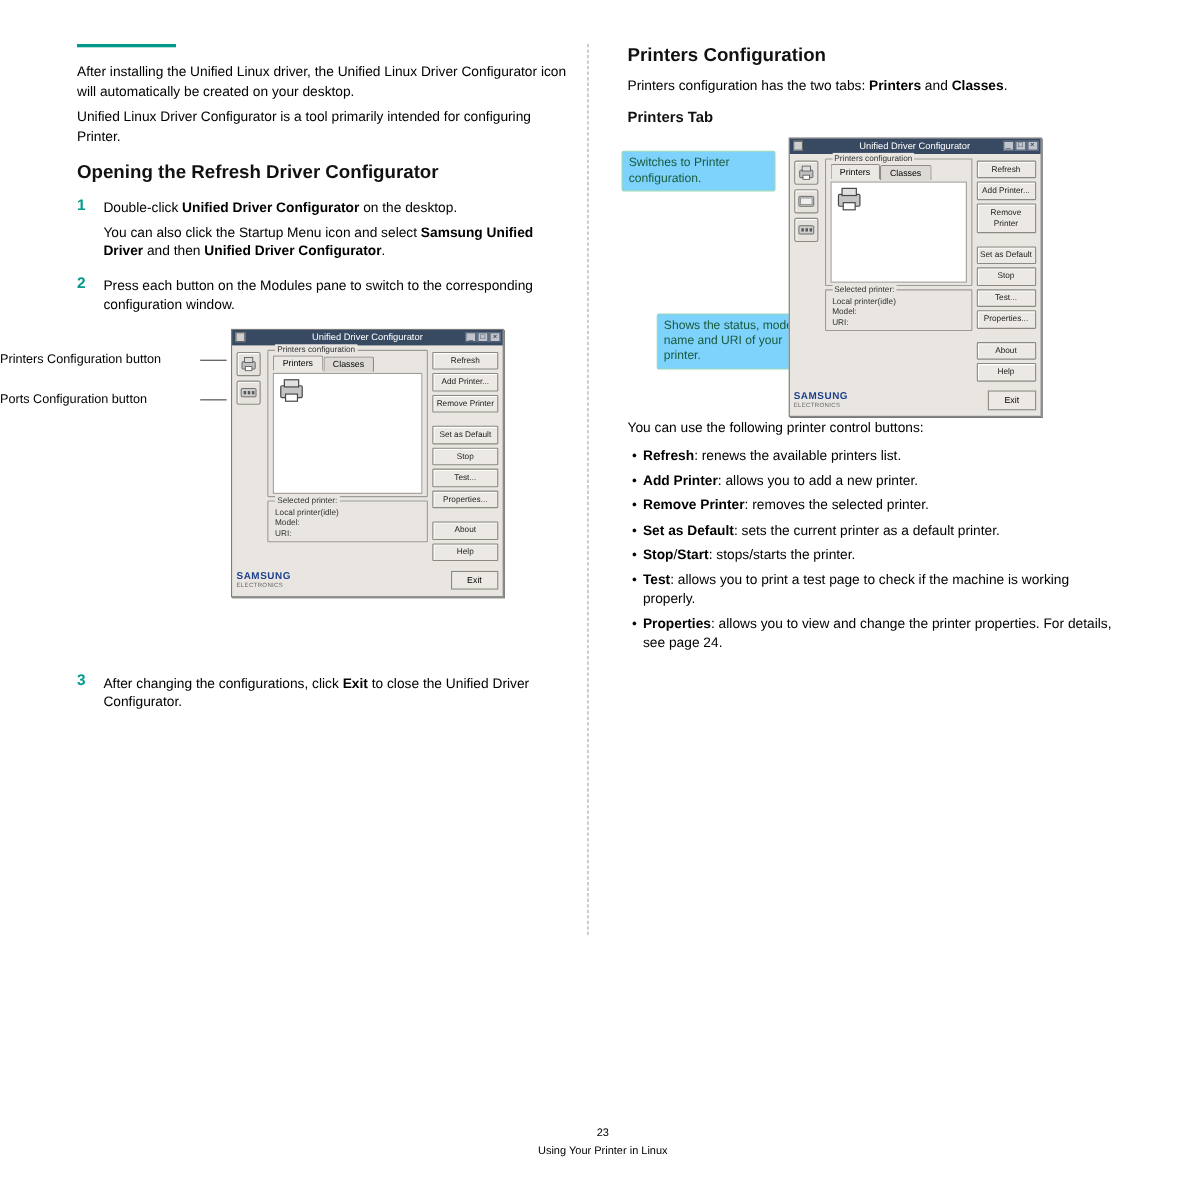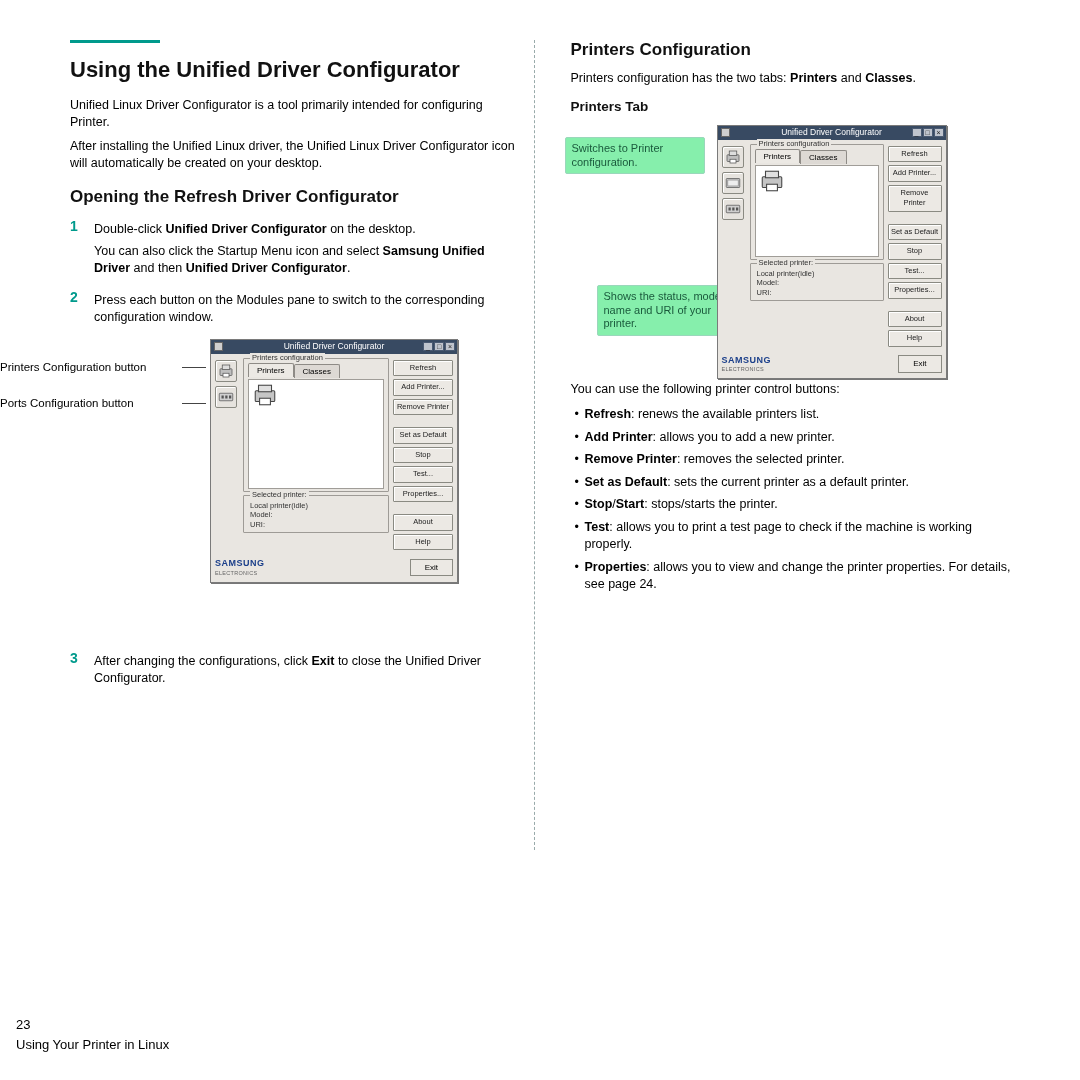--- a/index.html
+++ b/index.html
@@ -98,38 +98,37 @@
   .app .brand{display:flex;gap:2px;color:#1b3f8a;font-size:8px}
   .app .brand .logo{font-weight:700;letter-spacing:.5px;font-size:9px}
   .app .brand .elec{font-size:5.5px;color:#666;letter-spacing:.3px}
   .app .exit{border:1px solid #8a8a82;background:#ece9e4;padding:2px 14px;font-size:8px}
 
   .callout{
     position:absolute;background:#d9f3e5;border:1px solid #9ad7bb;
     border-radius:2px;padding:4px 6px;font-size:11px;line-height:1.25;
     color:#1a5a3c
   }
-  .callout.green{background:#86efac}
-
-  .footer-page{position:absolute;bottom:26px;left:16px;right:0;font-size:13px}
+  .callout.green{background:#7dd3fc}
+
+  .footer-page{position:absolute;bottom:26px;left:16px;right:0;text-align:center;font-size:10px}
   .footer-page .pnum{display:block;margin-bottom:2px}
 
   
   .anl{position:absolute;border-top:1px solid #444;height:0}
 </style>
 </head>
 <body>
 
 <div class="page">
 
   <div class="col col-left">
     <div class="rule"></div>
-    <h1 class="sec">Using the Unified Driver Configurator</h1>
+    <p>After installing the Unified Linux driver, the Unified Linux Driver Configurator icon will automatically be created on your desktop.</p>
     <p>Unified Linux Driver Configurator is a tool primarily intended for configuring Printer.</p>
-    <p>After installing the Unified Linux driver, the Unified Linux Driver Configurator icon will automatically be created on your desktop.</p>
 
     <h2 class="sub">Opening the Refresh Driver Configurator</h2>
 
     <ol class="num">
       <li>
         <span class="n">1</span>
         <div class="b">
           <p>
             <span>Double-click </span><b>Unified Driver Configurator</b><span> on the desktop.</span>
           </p>

